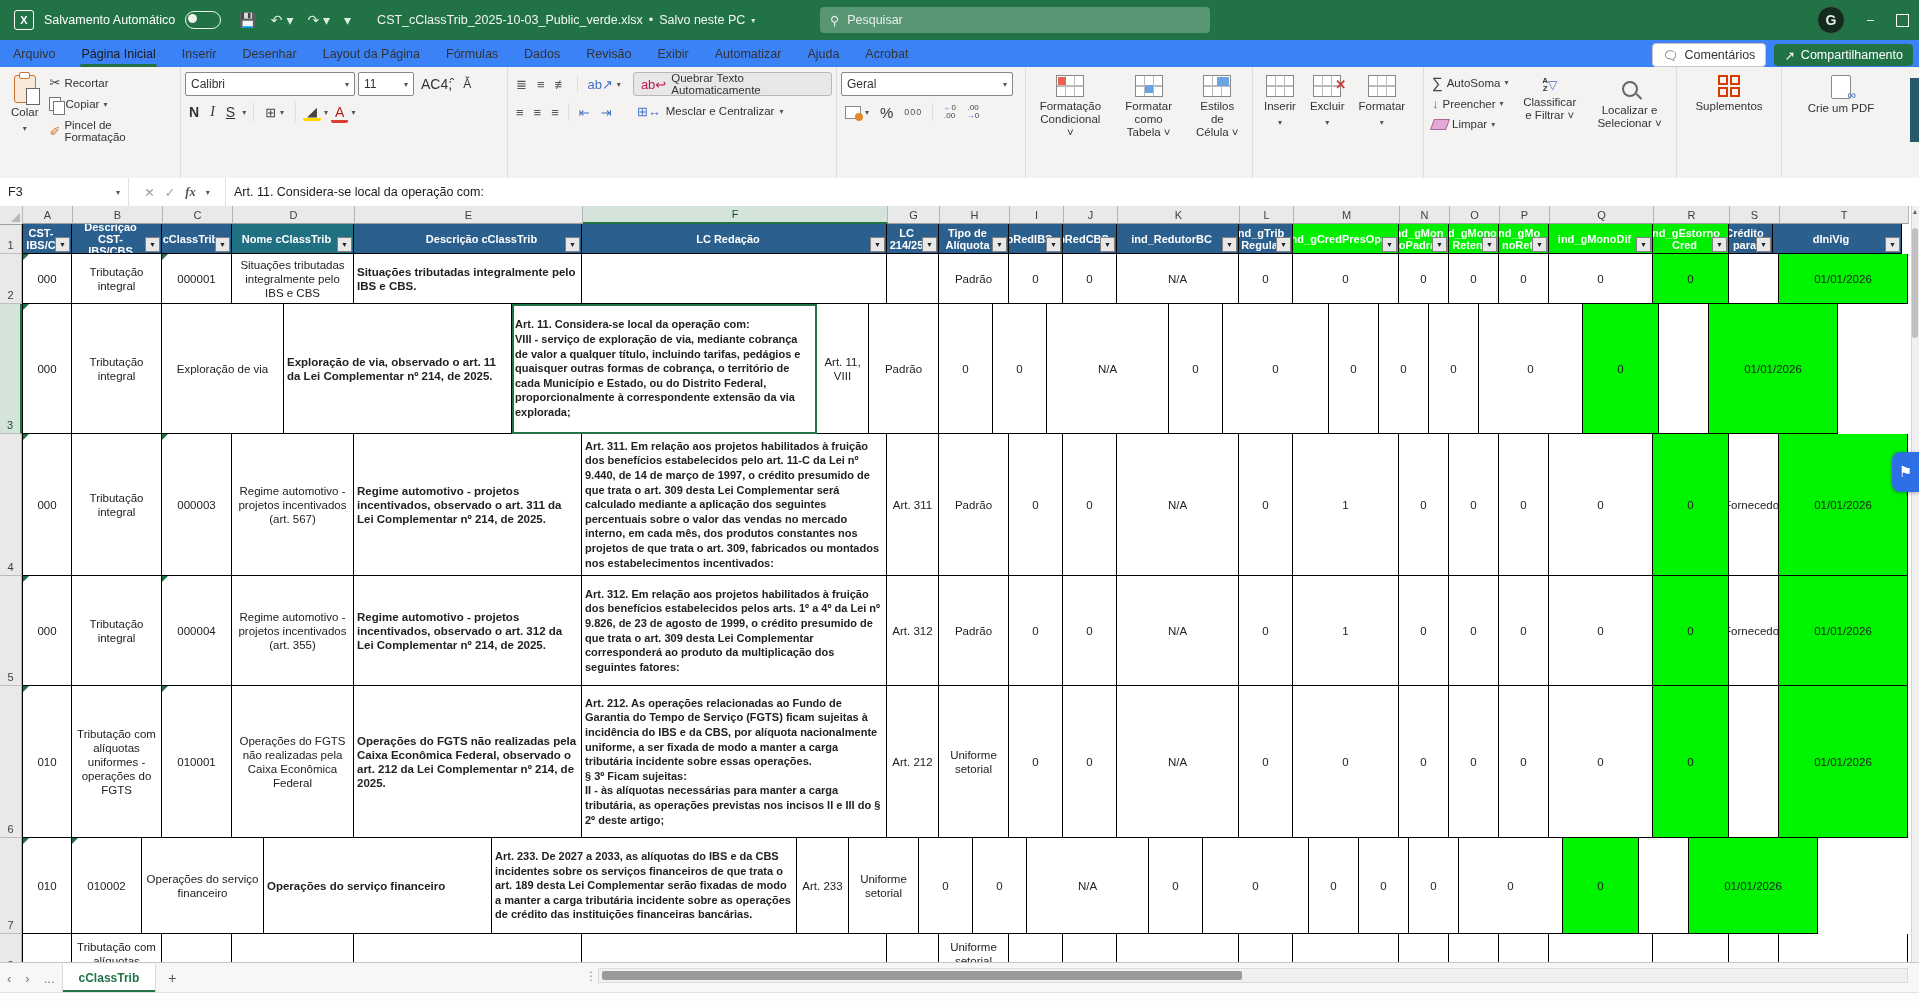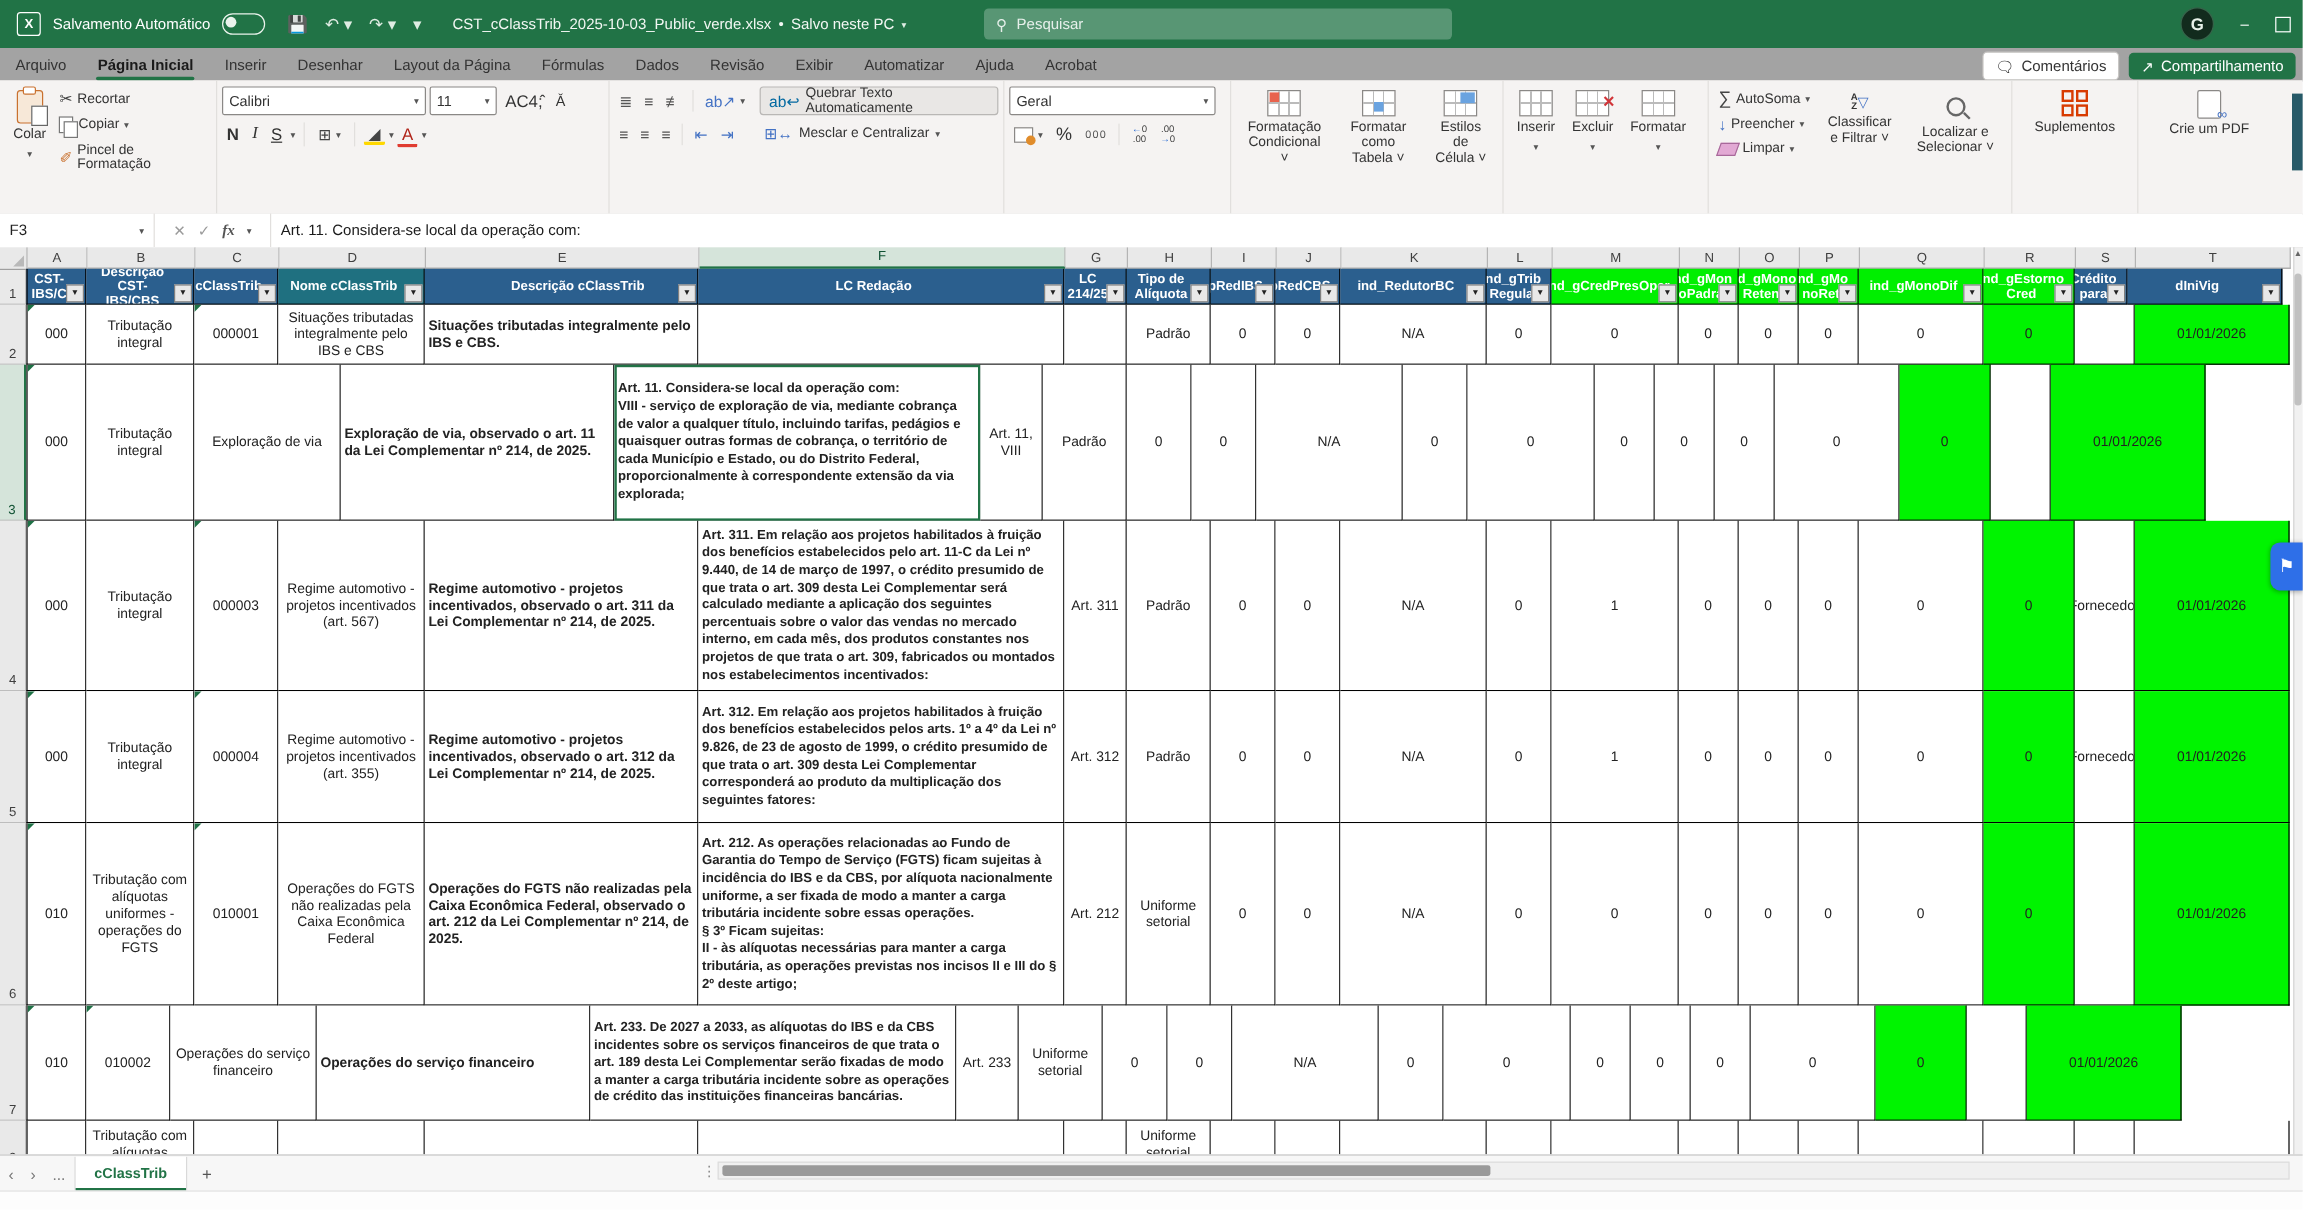--- a/index.html
+++ b/index.html
@@ -19,24 +19,24 @@
   .fname{margin-left:26px;color:#f2f7f3;display:flex;align-items:center;gap:6px;}
   .searchbox{position:absolute;left:820px;top:7px;width:380px;height:26px;border-radius:4px;
              background:rgba(255,255,255,.25);display:flex;align-items:center;color:rgba(255,255,255,.85);
              padding-left:10px;gap:8px;font-size:12.5px;}
   .winbtns{position:absolute;right:0;top:0;height:40px;display:flex;align-items:center;gap:22px;padding-right:10px;color:#fff;}
   .avatar{width:26px;height:26px;border-radius:50%;background:#122b1d;border:1px solid #35654a;
           display:flex;align-items:center;justify-content:center;font-weight:bold;font-size:14px;color:#e8f2ea;}
   .wbox{width:11px;height:11px;border:1.5px solid #fff;display:inline-block;}
 
   
-  .mrow{left:0;top:40px;width:1919px;height:27px;background:#a3a3a3;display:flex;align-items:center;
+  .mrow{left:0;top:40px;width:1919px;height:27px;background:#3b82f6;display:flex;align-items:center;
         font-size:12.5px;color:#333;border-bottom:1px solid #e3e1df;}
   .mtab{padding:0 13px;height:100%;display:flex;align-items:center;position:relative;cursor:default;}
-  .mtab.active{font-weight:bold;color:#1a1a1a;text-align:right;}
+  .mtab.active{font-weight:normal;color:#1a1a1a;text-align:right;}
   .mtab.active::after{content:"";position:absolute;left:12px;right:12px;bottom:0;height:3px;background:#217346;border-radius:2px;}
   .mright{position:absolute;right:6px;top:3px;display:flex;gap:8px;align-items:center;}
   .cmtbtn{height:22px;border:1px solid #c8c6c4;border-radius:4px;background:#fff;display:flex;align-items:center;
           gap:6px;padding:0 10px;font-size:12.5px;color:#333;}
   .sharebtn{height:22px;border-radius:4px;background:#217346;color:#fff;display:flex;align-items:center;
             gap:6px;padding:0 10px;font-size:12.5px;}
 
   
   .ribbon{left:0;top:67px;width:1919px;height:111px;background:#f5f3f2;border-bottom:1px solid #d8d6d4;
           display:flex;font-size:11.5px;color:#333;}
@@ -287,21 +287,21 @@
         <span class="sbtn">
             <span class="icn" style="color:#4472c4">⇤</span>
           </span>
         <span class="sbtn">
             <span class="icn" style="color:#4472c4">⇥</span>
           </span>
       </div>
     </div>
     <div class="col" style="margin-left:8px;">
       <span class="wrapbtn">
-        <span class="icn" style="color:#0369a1">ab↩</span>
+        <span class="icn" style="color:#be185d">ab↩</span>
         <span>Quebrar Texto Automaticamente</span>
         </span>
       <span class="mergebtn">
         <span class="icn" style="color:#4472c4">⊞↔</span>
         <span>Mesclar e Centralizar</span>
           <span class="caret">▾</span>
         </span>
     </div>
     <span class="glabel">Alinhamento</span>
   </div>

